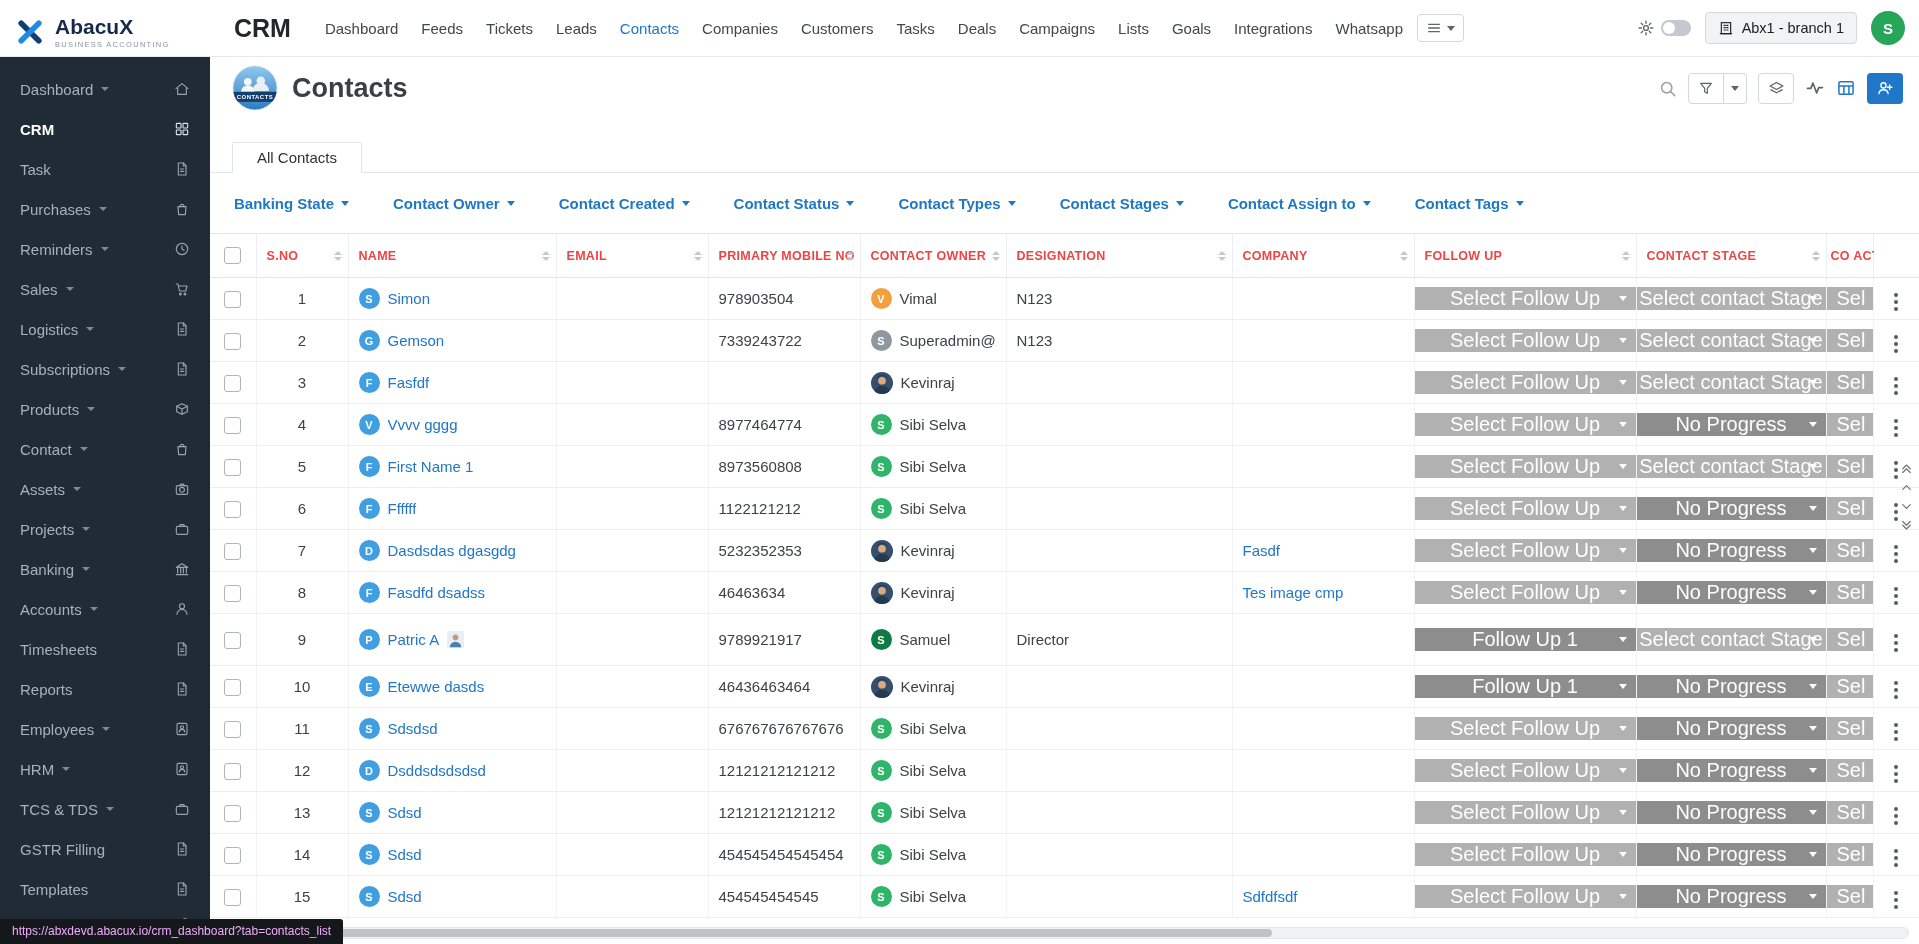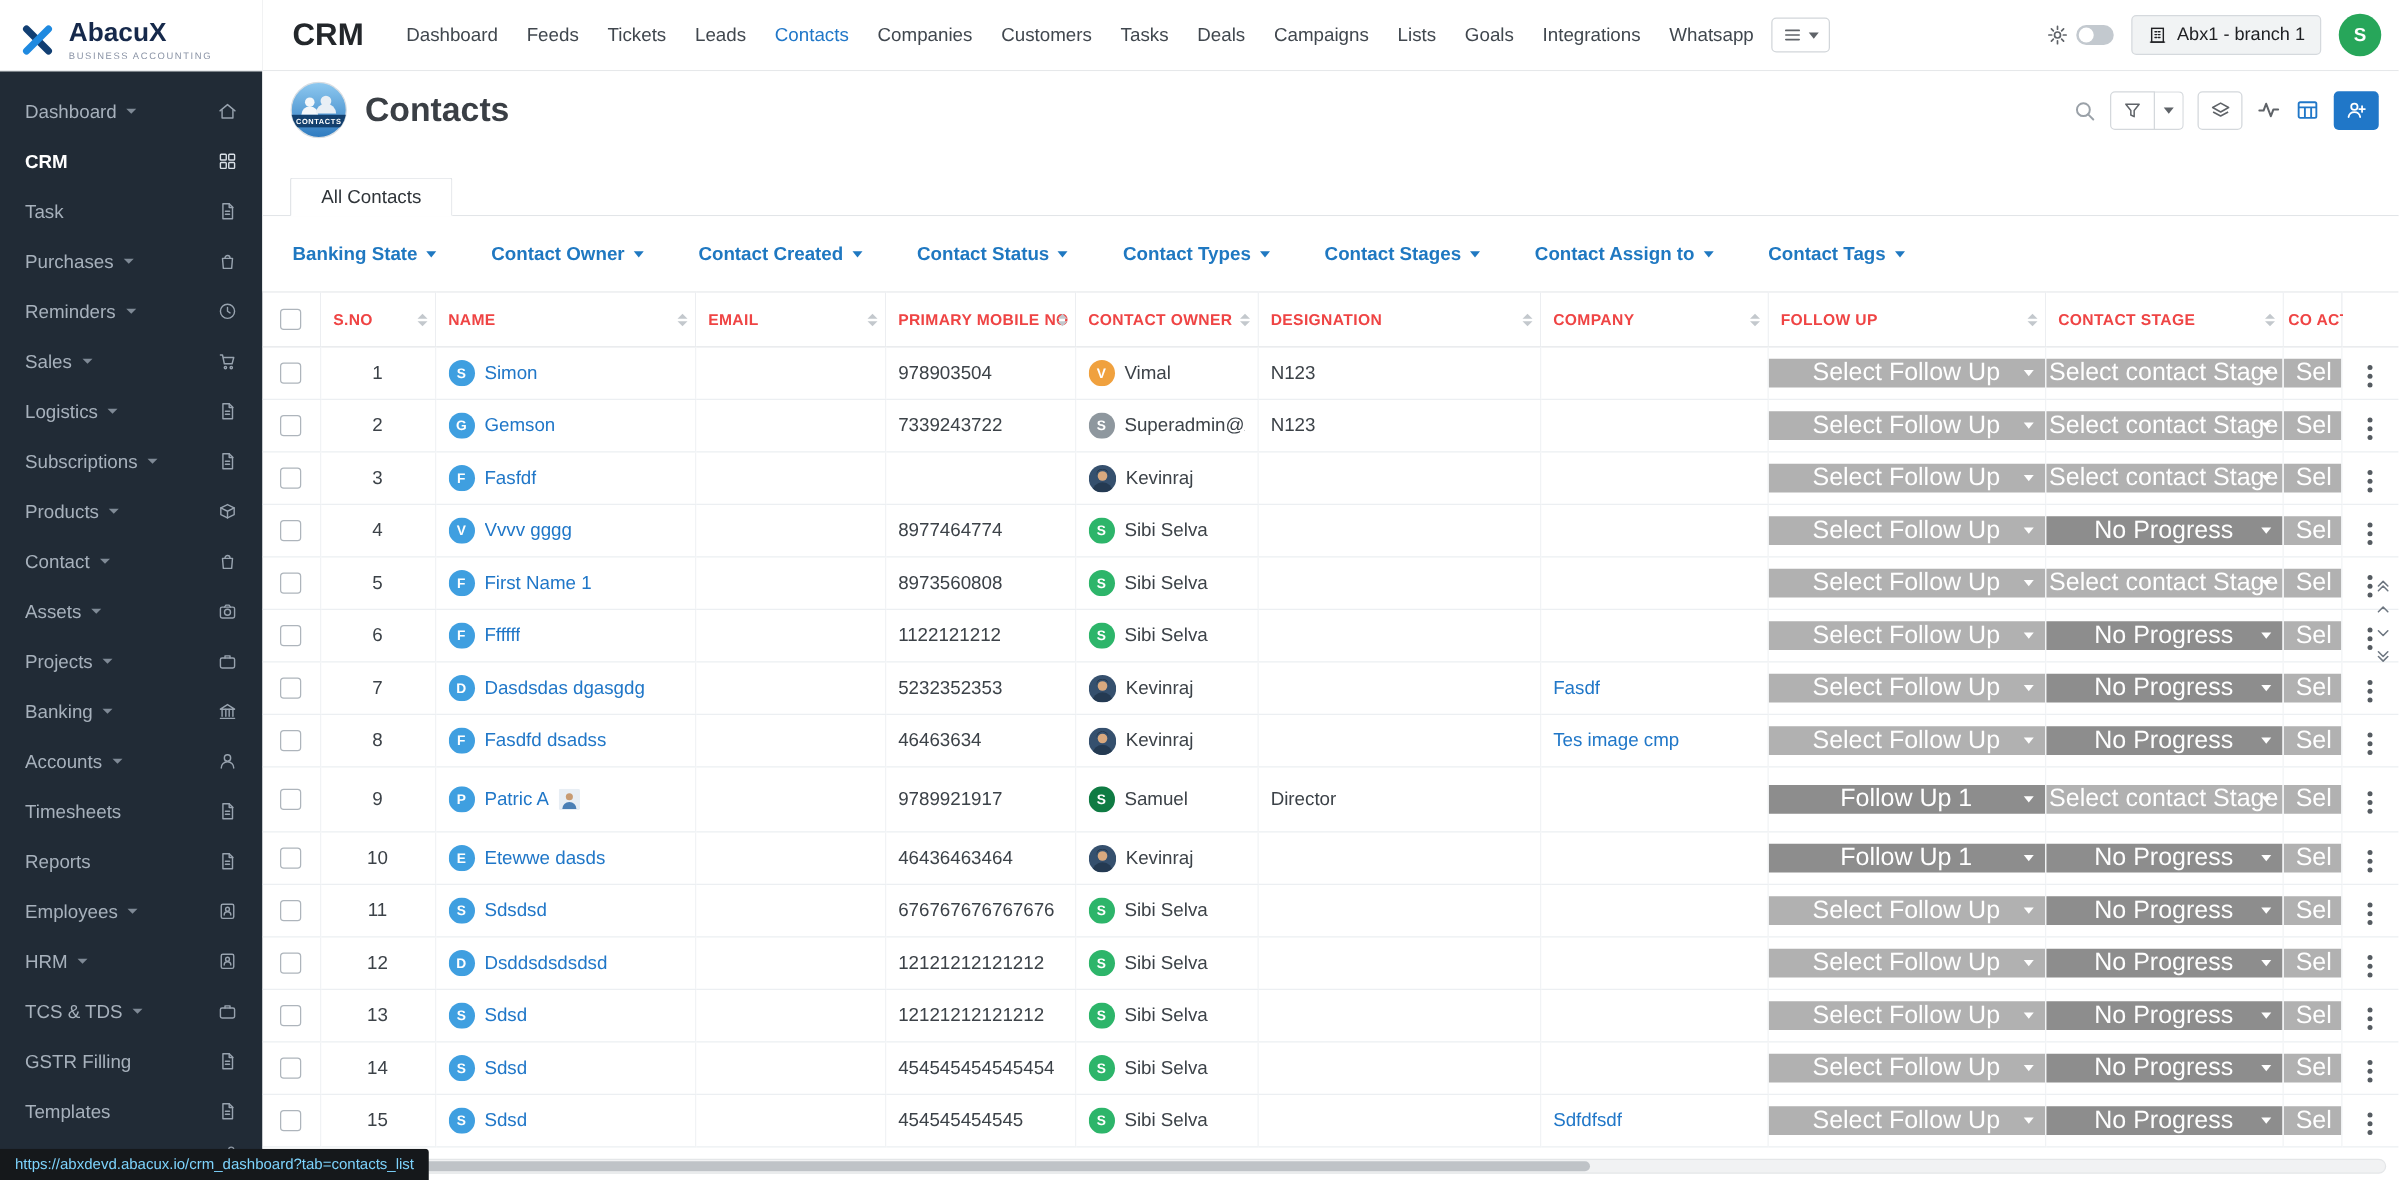--- a/index.html
+++ b/index.html
@@ -121,21 +121,21 @@
 
   .scroll-widget { position: absolute; right: 5px; top: 228px; display: flex; flex-direction: column;
     gap: 4px; color: #6d7680; align-items: center; z-index: 5; }
   .scroll-widget span { display: flex; cursor: pointer; }
 
   .hscrollbar { position: absolute; left: 10px; right: 10px; bottom: 5px; height: 12px;
     background: #f1f2f3; border: 1px solid #e4e6e8; border-radius: 6px; z-index: 6; cursor: pointer; }
   .hscrollbar .thumb { position: absolute; left: 1px; top: 1px; height: 8px; width: 1050px;
     background: #bfc3c7; border-radius: 4px; cursor: pointer; }
 
-  .status-tooltip { position: fixed; left: 0; bottom: 0; background: #15181b; color: #7dd3fc;
+  .status-tooltip { position: fixed; left: 0; bottom: 0; background: #15181b; color: #f0abfc;
     font-size: 12px; padding: 5px 12px 6px; z-index: 50; border-top-right-radius: 3px; }
 </style>
 </head>
 <body>
 
 <div class="app">
 
   <aside class="sidebar">
     <div class="logo-box">
       <span style="display:flex">

